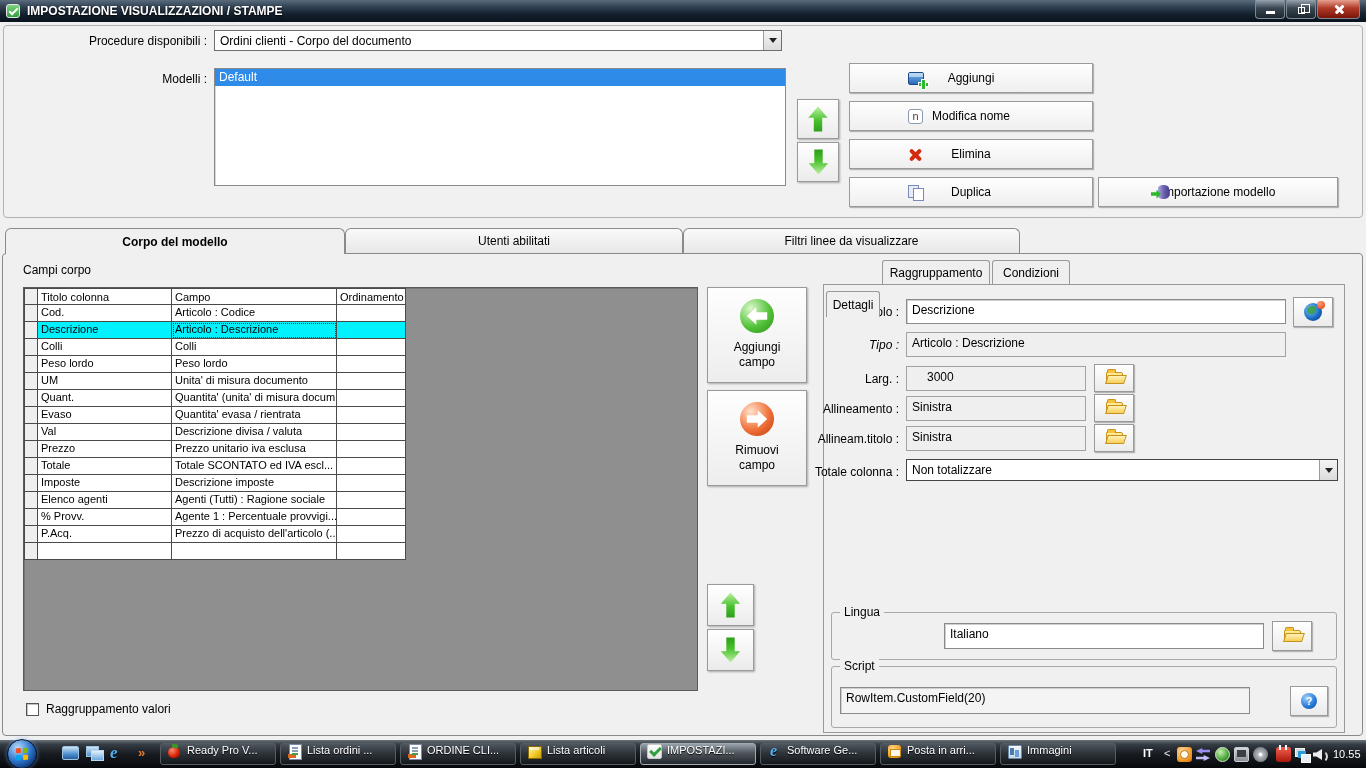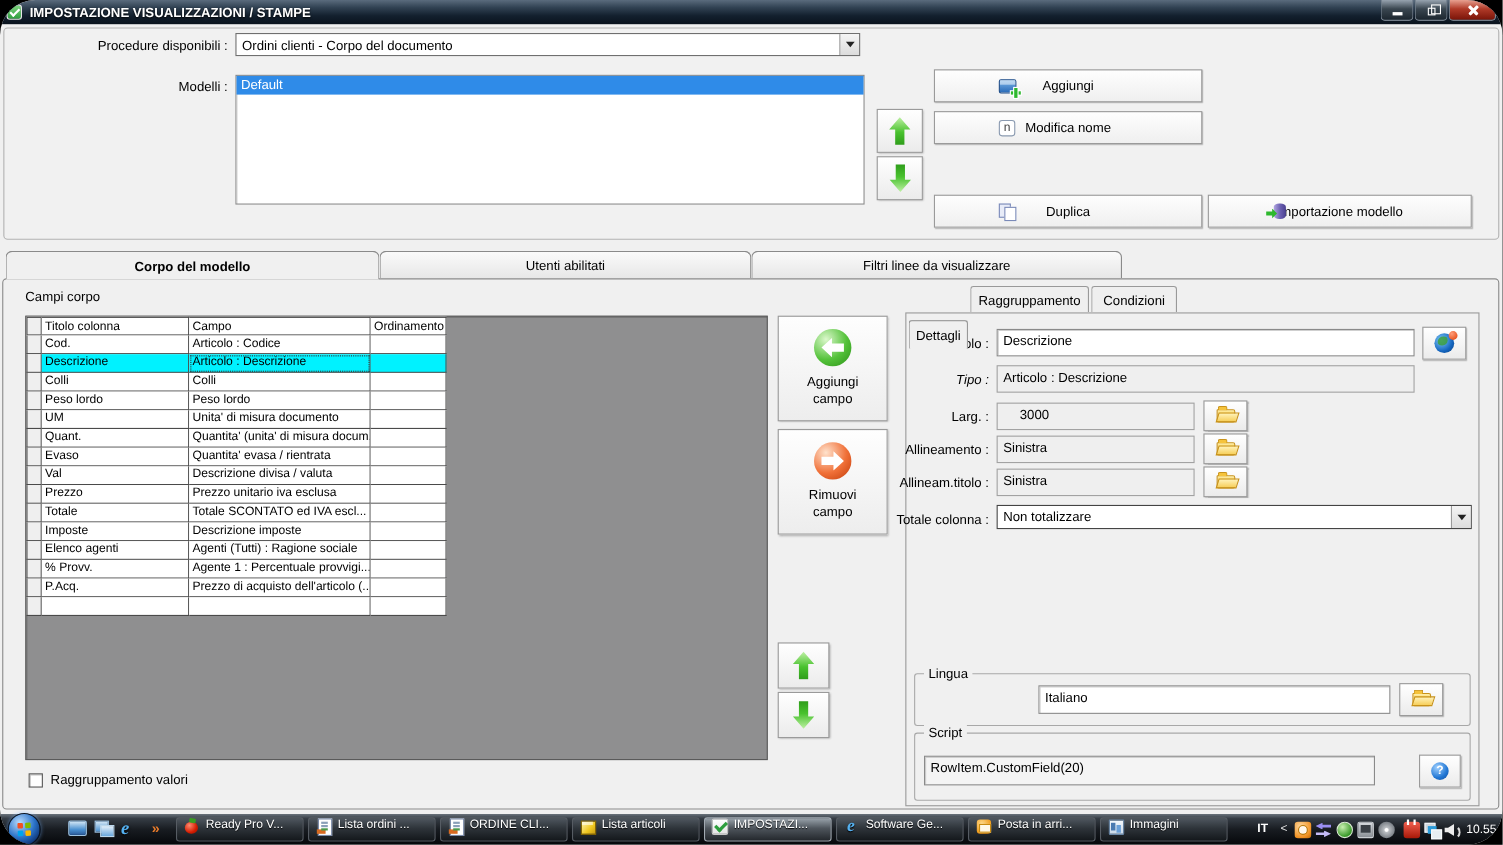--- a/index.html
+++ b/index.html
@@ -1,17 +1,17 @@
 <!DOCTYPE html>
 <html><head>
 <meta charset="utf-8">
 <style>
   * { margin:0; padding:0; box-sizing:border-box; }
   body { font-family:"Liberation Sans", sans-serif; background:#000; }
-  .screen { position:relative; width:1366px; height:768px; background:#f0f0f0; overflow:hidden;border-radius:32px; }
+  .screen { position:relative; width:1366px; height:768px; background:#f0f0f0; overflow:hidden; }
   .abs { position:absolute; }
 
   
   .titlebar { position:absolute; left:0; top:0; width:1366px; height:22px;
     background:linear-gradient(180deg,#5a6b7d 0%,#324354 30%,#13202e 65%,#0a131d 100%);
     display:flex; align-items:center; padding:0 6px; }
   .app-icon { width:14px; height:14px; background:linear-gradient(#7fd47f,#2e9e3e); border:1px solid #e8e8e8; border-radius:3px; position:relative; margin-right:7px; flex:0 0 auto; }
   .app-icon::after { content:''; position:absolute; left:2px; top:3px; width:7px; height:3px; border-left:2px solid #fff; border-bottom:2px solid #fff; transform:rotate(-45deg); }
   .titlebar .title { color:#fff; font-weight:bold; font-size:12px; text-shadow:0 1px 2px #000; }
   .win-controls { margin-left:auto; display:flex; align-self:flex-start; height:19px; }
@@ -218,20 +218,24 @@
     <div class="cmd-btn" style="left:845px; top:37px; width:244px; height:30px;">
       <span class="ic ic-addmodel">
           <i class="plus"></i>
         </span>
       <span>Aggiungi</span>
     </div>
     <div class="cmd-btn" style="left:845px; top:75px; width:244px; height:30px;">
       <span class="ic ic-rename">n</span>
       <span>Modifica nome</span>
     </div>
+    <div class="cmd-btn" style="left:845px; top:113px; width:244px; height:30px;">
+      <span class="ic ic-delete"></span>
+      <span>Elimina</span>
+    </div>
     <div class="cmd-btn" style="left:845px; top:151px; width:244px; height:30px;">
       <span class="ic ic-duplicate"></span>
       <span>Duplica</span>
     </div>
     <div class="cmd-btn" style="left:1094px; top:151px; width:240px; height:30px;">
       <span class="ic ic-import" style="left:52px;"></span>
       <span>Importazione modello</span>
     </div>
   </div>
 

